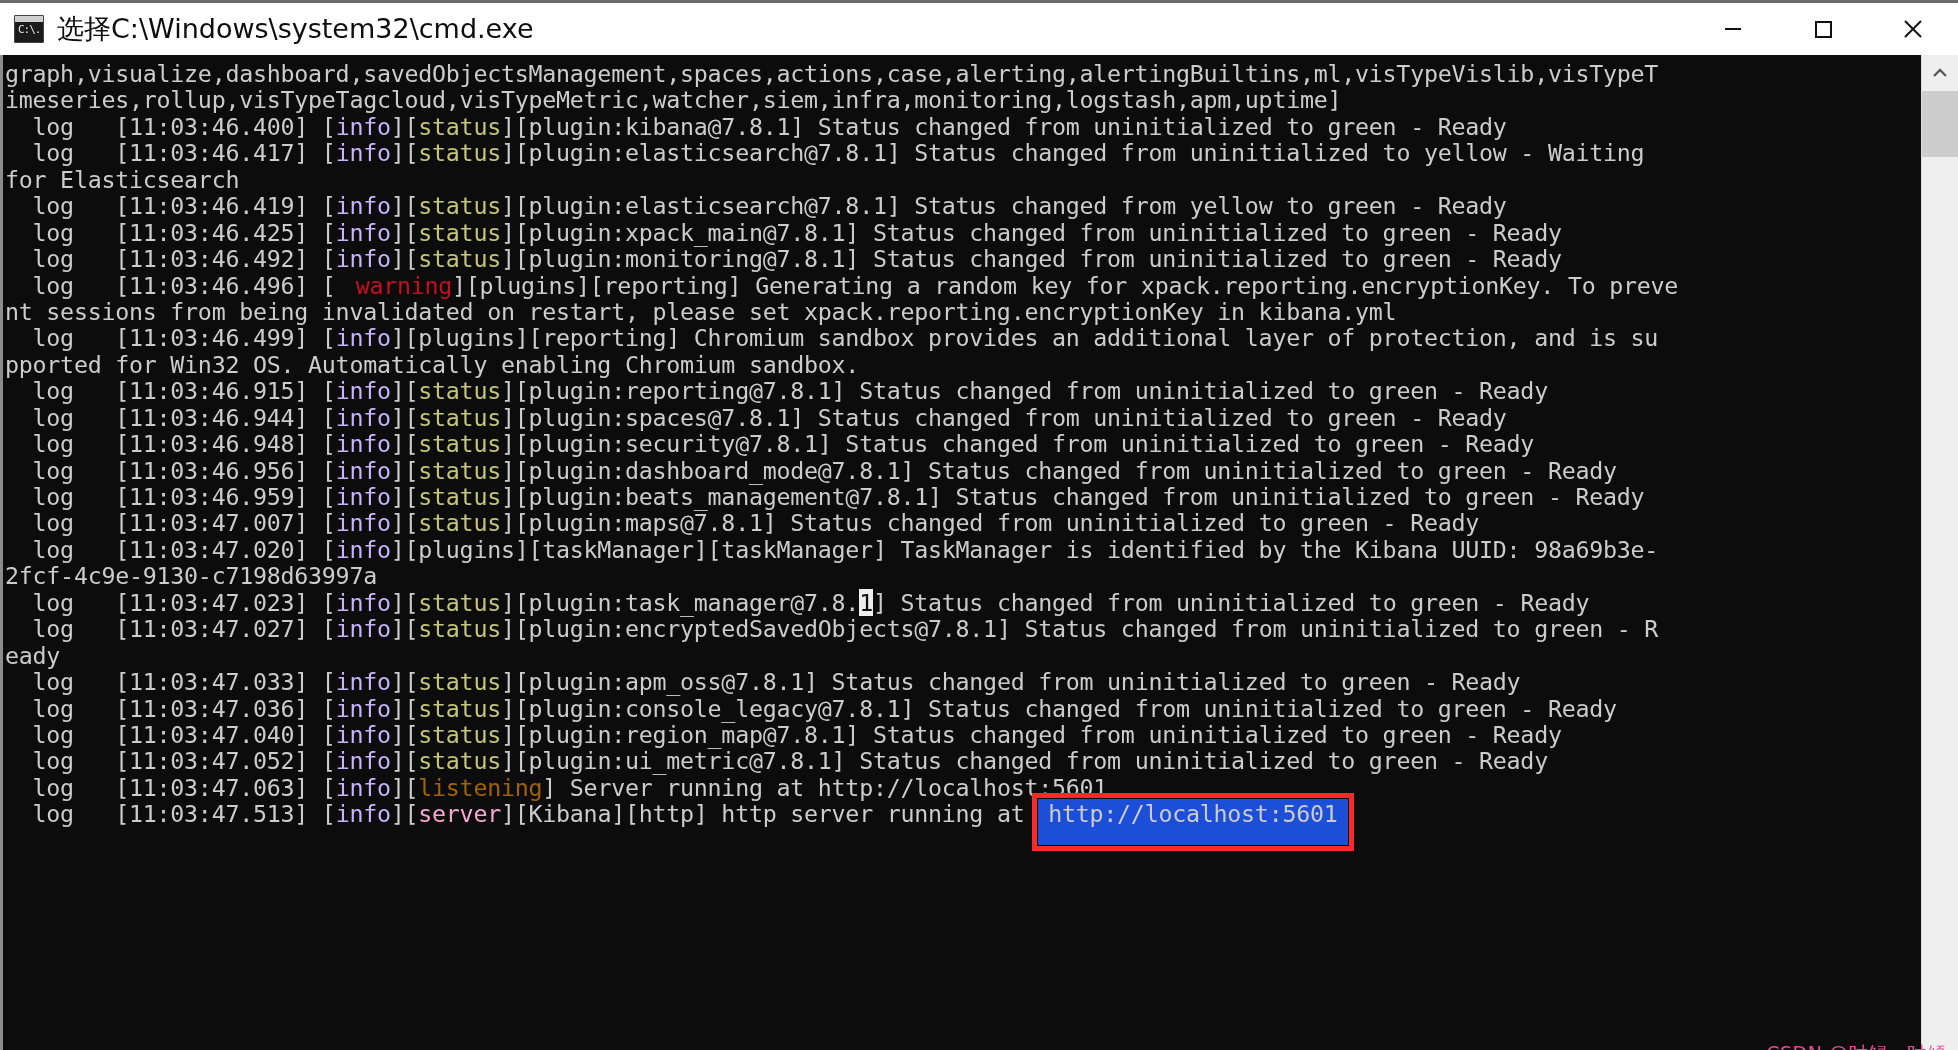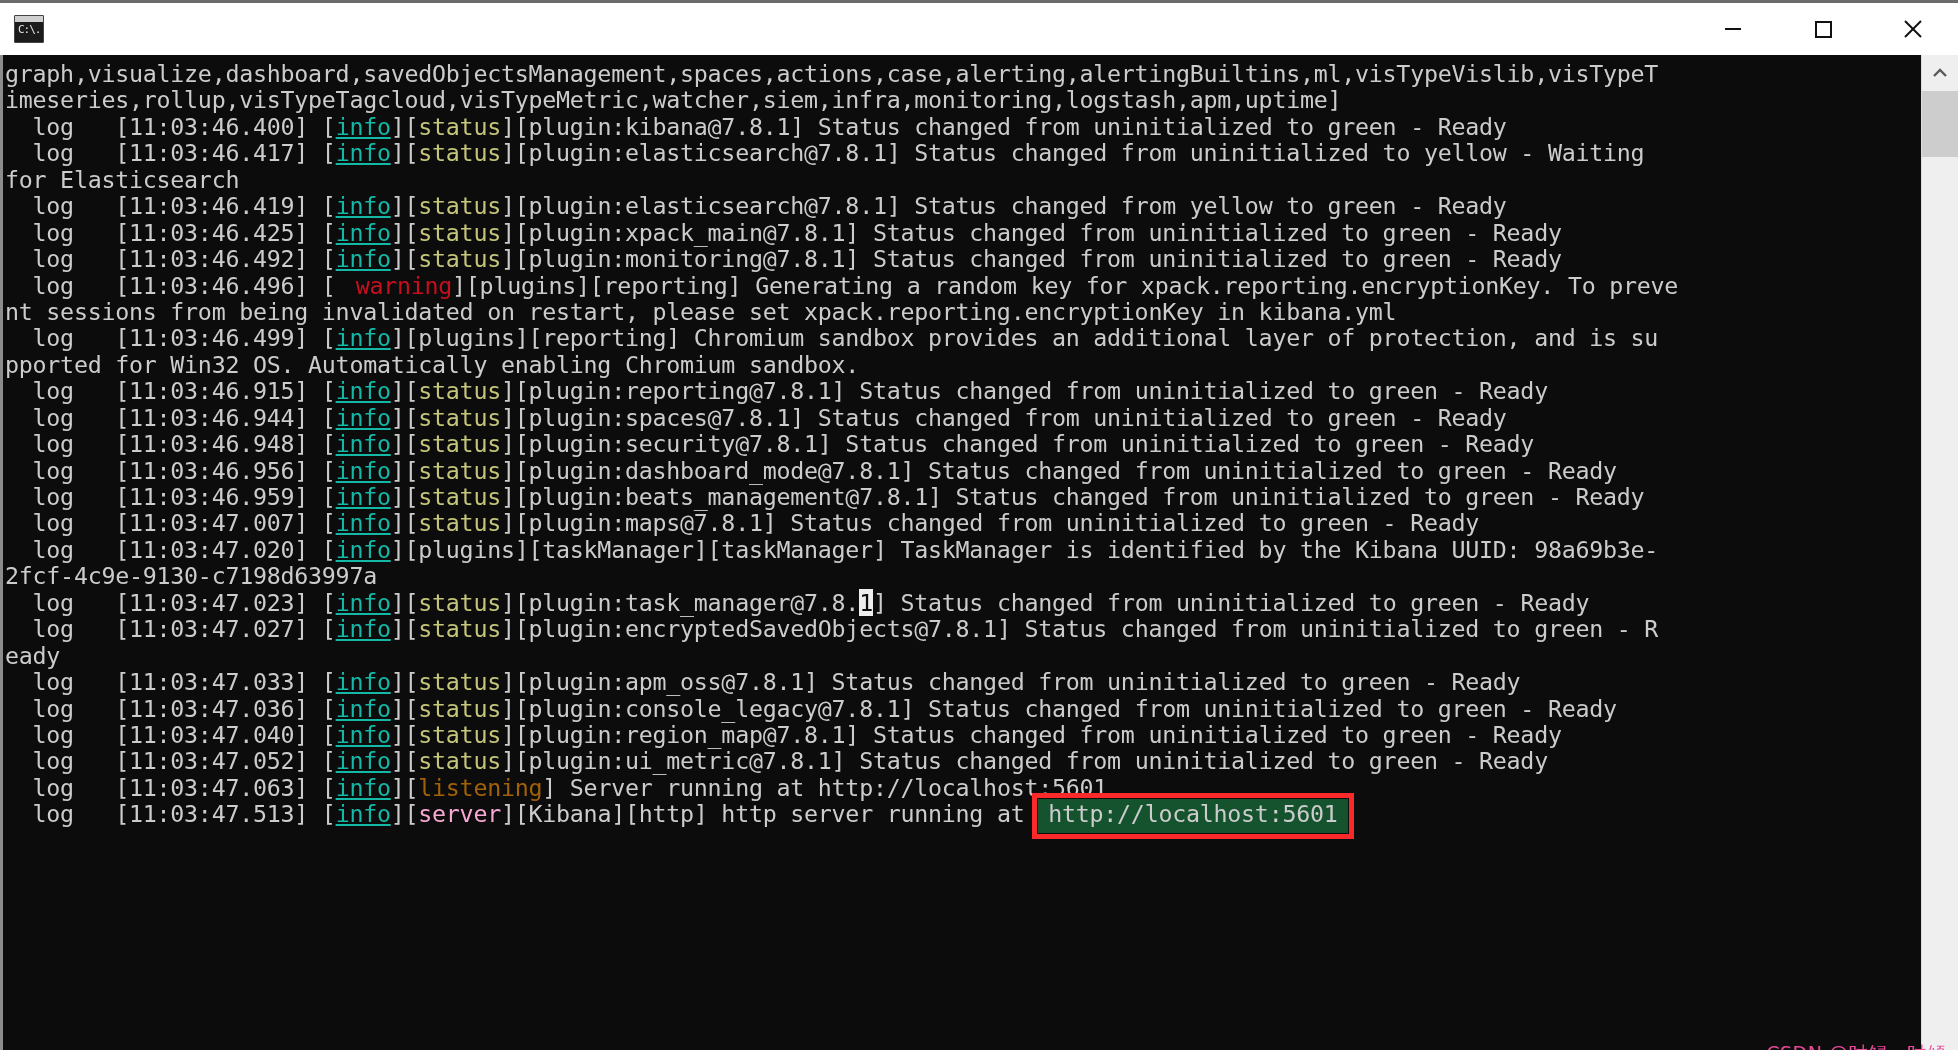--- a/index.html
+++ b/index.html
@@ -111,34 +111,34 @@
     color: #cccccc;
     white-space: pre;
   }
   .line {
     height: 26.45px;
     padding-left: 2px;
   }
 
   
   .c-default { color: #cccccc; }
-  .c-green   { color: #14b8a6; text-decoration: underline; }
+  .c-green   { color: #c4b5fd; }
   .c-yellow  { color: #c5c57a; text-align: center; }
   .c-red     { color: #c50f1f; margin-left: 20px; }
   .c-magenta { color: #a16207; }
   .c-gray    { color: #f9a8d4; }
   .sel {
     background: #eeeeee;
     color: #0c0c0c;
   }
   .urlbox {
     outline: 5px solid #fa2a2a;
     outline-offset: 1px;
-    padding: 1px 10px 6px 10px;
-    background: #14532d;
+    padding: 1px 10px 18px 10px;
+    background: #1d4ed8;
   }
 
   
   #watermark {
     position: absolute;
     right: 12px;
     bottom: 0;
     color: #ec4899;
     font-size: 19px;
     font-family: "DejaVu Sans", "Liberation Sans", sans-serif;
@@ -180,20 +180,21 @@
 <body>
 
 <div id="window">
 
   <div id="titlebar">
     <div id="title-left">
       <div id="cmd-icon">
         <div class="bar"></div>
         <div class="prompt">C:\.</div>
       </div>
+      <div id="title-text">选择C:\Windows\system32\cmd.exe</div>
     </div>
 
     <div class="winbtn">
       <svg width="30" height="30" viewBox="0 0 30 30">
         <line x1="7" y1="15" x2="23" y2="15" stroke="#111" stroke-width="2"></line>
       </svg>
     </div>
     <div class="winbtn">
       <svg width="30" height="30" viewBox="0 0 30 30">
         <rect x="8" y="8" width="15" height="15" fill="none" stroke="#111" stroke-width="2"></rect>

